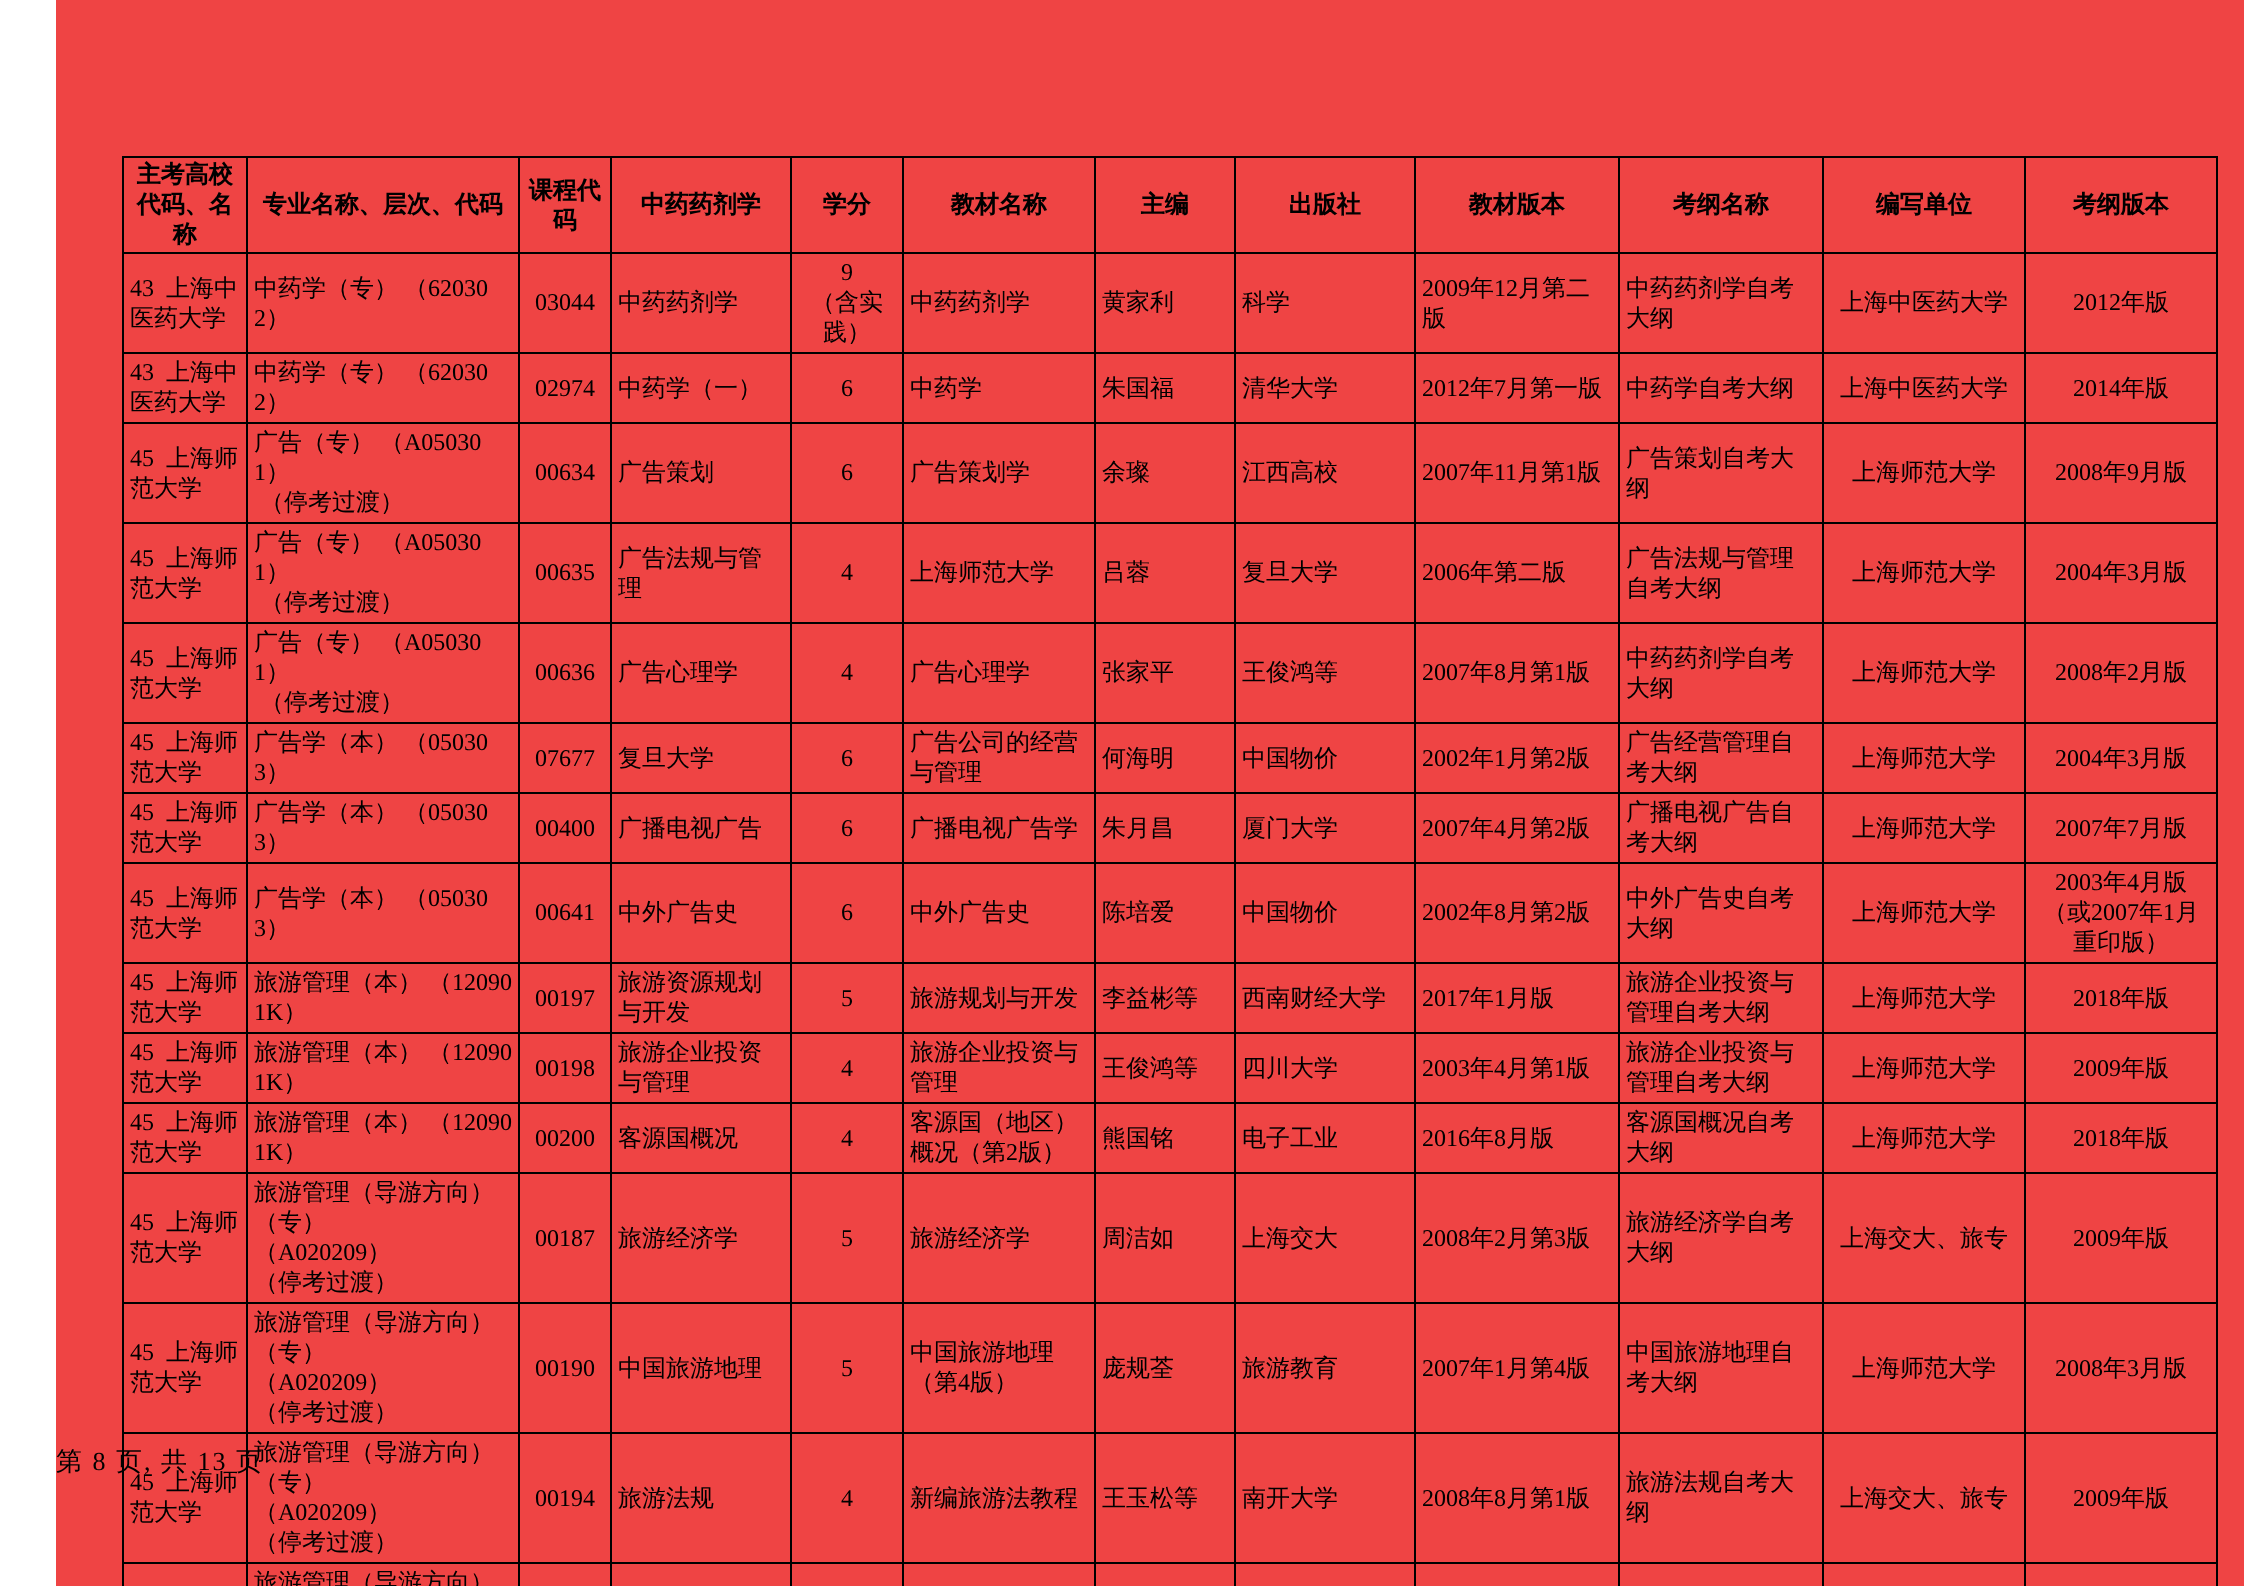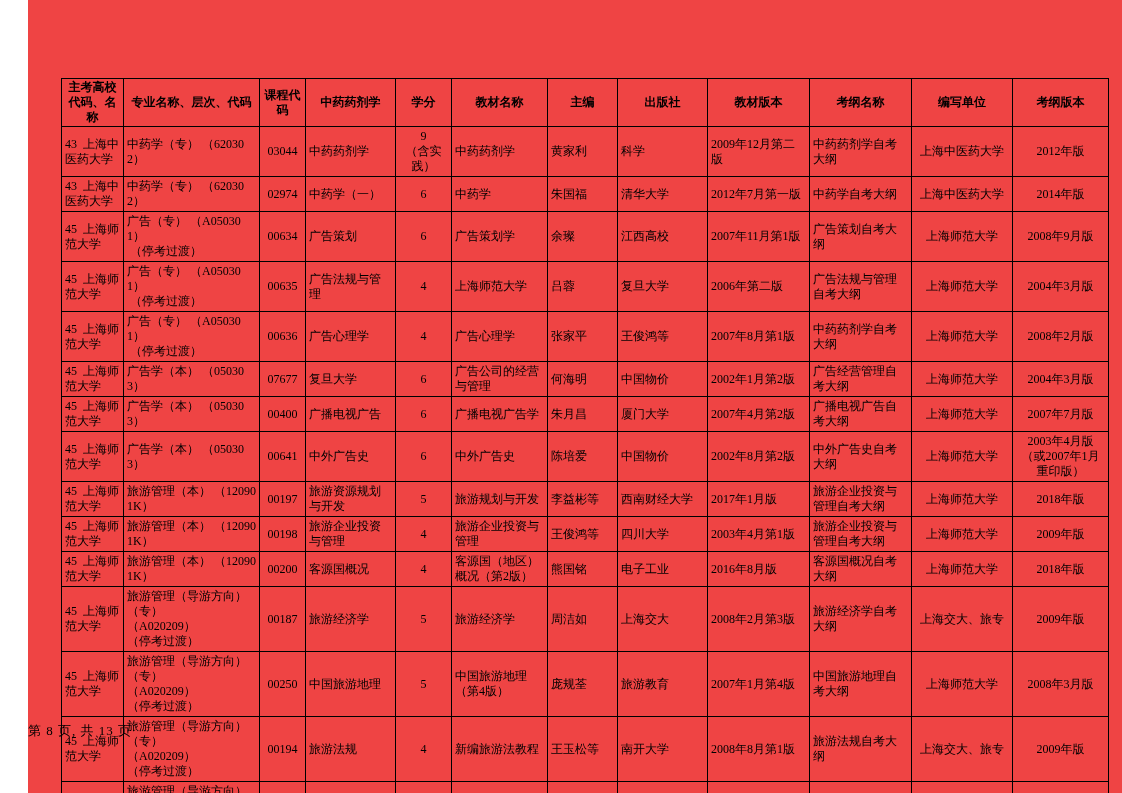--- a/index.html
+++ b/index.html
@@ -266,21 +266,21 @@
             <td>2008年2月第3版</td>
             <td>旅游经济学自考大纲</td>
             <td>上海交大、旅专</td>
             <td>2009年版</td>
           </tr>
           <tr>
             <td>45  上海师范大学</td>
             <td>旅游管理（导游方向） （专）
 （A020209）
 （停考过渡）</td>
-            <td>00250</td>
+            <td>00190</td>
             <td>中国旅游地理</td>
             <td>5</td>
             <td>中国旅游地理（第4版）</td>
             <td>庞规荃</td>
             <td>旅游教育</td>
             <td>2007年1月第4版</td>
             <td>中国旅游地理自考大纲</td>
             <td>上海师范大学</td>
             <td>2008年3月版</td>
           </tr>

